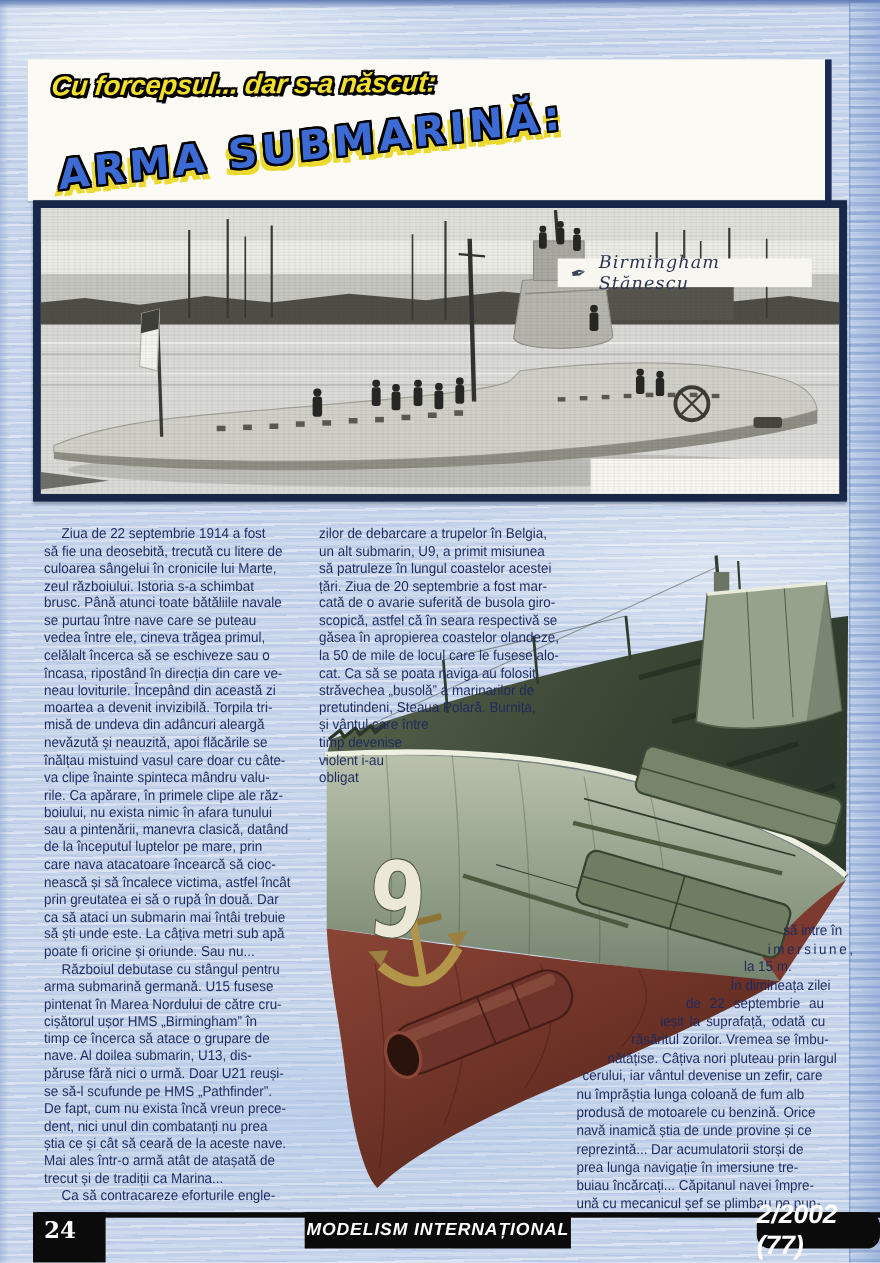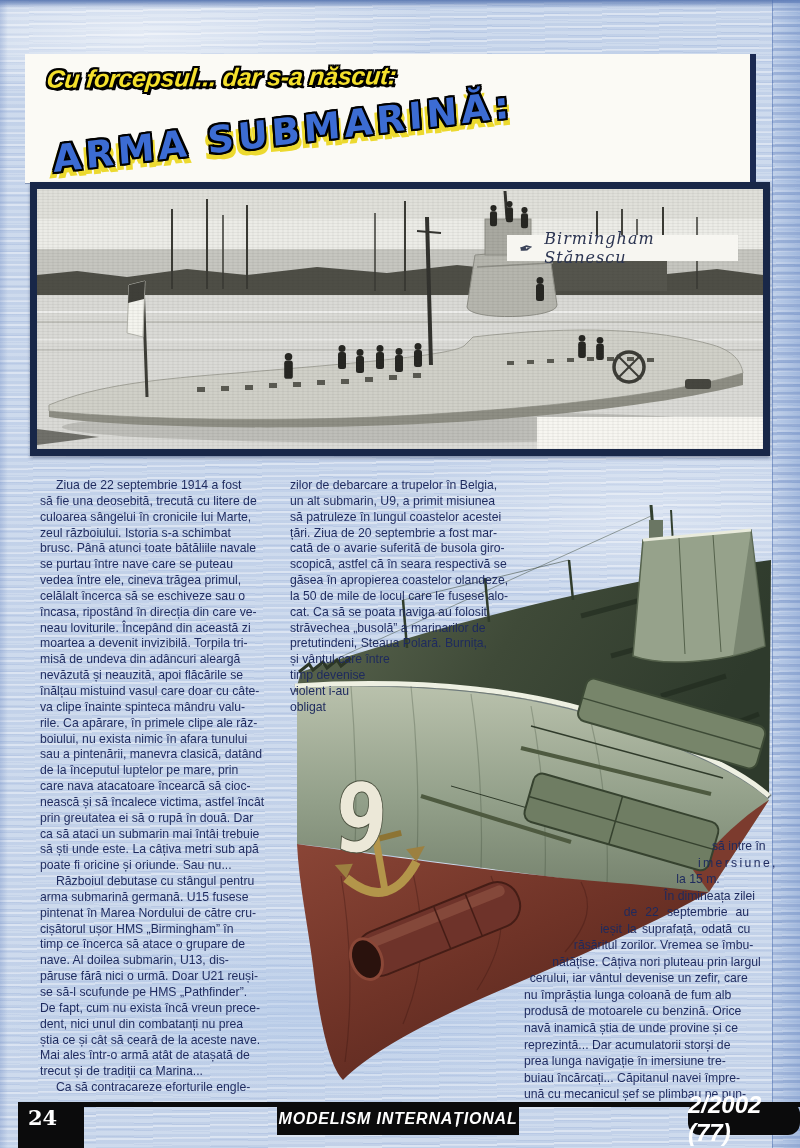--- a/index.html
+++ b/index.html
@@ -75,21 +75,21 @@
   #rb .ln:nth-child(6){padding-left:81px;word-spacing:2px;}
   #rb .ln:nth-child(7){padding-left:53px;}
   #rb .ln:nth-child(8){padding-left:30px;}
   #rb .ln:nth-child(9){padding-left:6px;}
 
   
   .illustration{position:absolute;left:281px;top:496px;width:492px;height:612px;}
 
   
   .footer-bar{position:absolute;left:34px;top:1102px;width:766px;height:5px;background:#0b0b0c;}
-  .page-number-box{position:absolute;left:18px;top:1102px;width:66px;height:46px;background:#0b0b0c;
+  .page-number-box{position:absolute;left:30px;top:1102px;width:66px;height:46px;background:#0b0b0c;
     color:#fff;font-family:"DejaVu Serif",serif;font-weight:bold;font-size:21px;
     padding-top:3px;padding-left:10px;box-sizing:border-box;}
   .magazine-box{position:absolute;left:277px;top:1102px;width:242px;height:33px;background:#0b0b0c;
     display:flex;align-items:center;justify-content:center;
     color:#fff;font-weight:900;font-style:italic;font-size:16px;letter-spacing:.8px;}
   .issue-box{position:absolute;left:688px;top:1102px;width:112px;height:33px;background:#0b0b0c;
     display:flex;align-items:center;justify-content:center;
     color:#fff;font-weight:900;font-style:italic;font-size:24px;border-radius:12px;}
 </style>
 </head>

